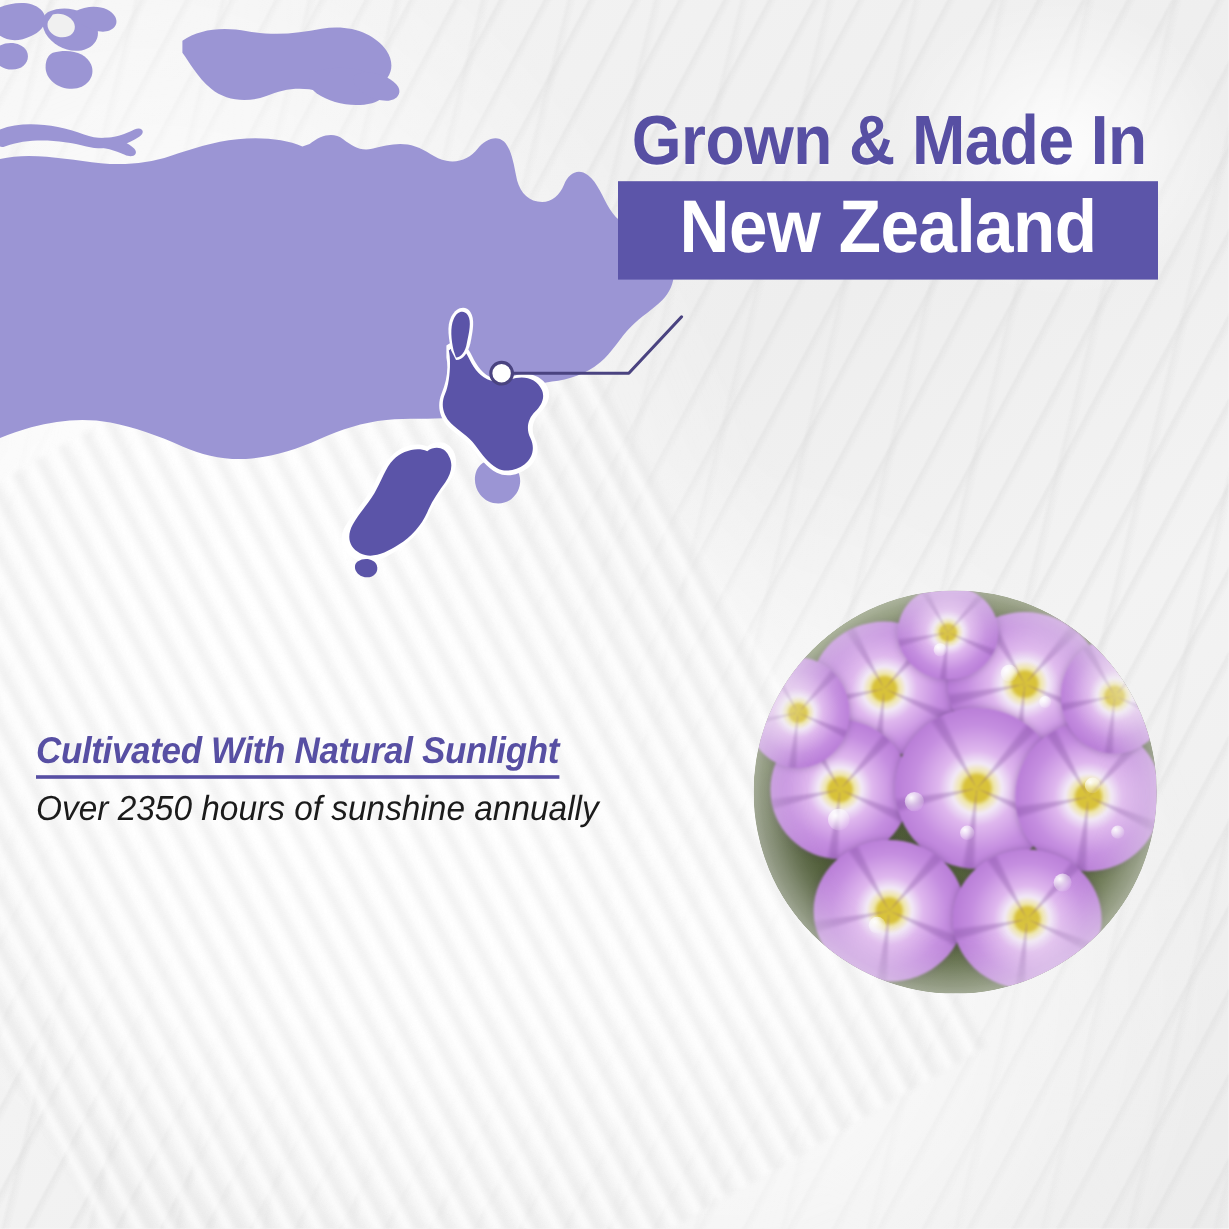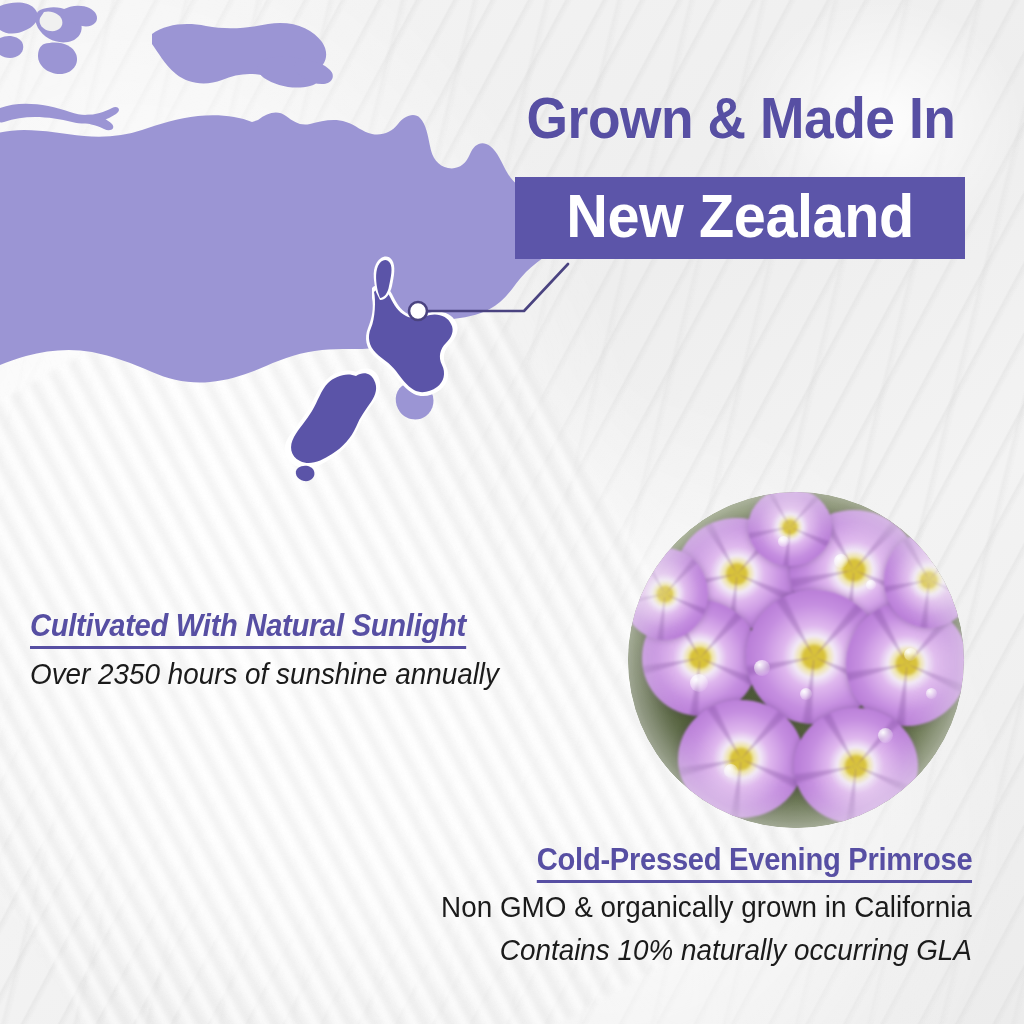--- a/index.html
+++ b/index.html
@@ -107,21 +107,21 @@
     font-weight: 700;
     line-height: 1.02;
     color: #574fa3;
     letter-spacing: -0.5px;
     transform: scaleX(.92);
     transform-origin: center;
     white-space: nowrap;
     text-shadow: 0 1px 0 rgba(255,255,255,.5);
   }
   .banner {
-    margin-top: 30px;
+    margin-top: 4px;
     background: #5c55a9;
     padding: 8px 10px 12px;
     box-sizing: border-box;
     width: 450px;
     margin-left: 9px;
   }
   .banner-text {
     font-size: 62px;
     font-weight: 700;
     line-height: 1;
@@ -398,19 +398,14 @@
       <div class="droplet" style="left:150px; top:44px;  width:11px; height:11px;"></div>
       <div class="flower-edgeblur"></div>
     </div>
   </div>
 
   <div class="feature feature-sunlight">
     <div class="feature-title">Cultivated With Natural Sunlight</div>
     <div class="feature-line">Over 2350 hours of sunshine annually</div>
   </div>
 
-  <div class="feature feature-primrose">
-    <div class="feature-title">Cold-Pressed Evening Primrose</div>
-    <div class="feature-line">Non GMO &amp; organically grown in California</div>
-    <div class="feature-line italic">Contains 10% naturally occurring GLA</div>
-  </div>
 
 </div>
 
 </body></html>

